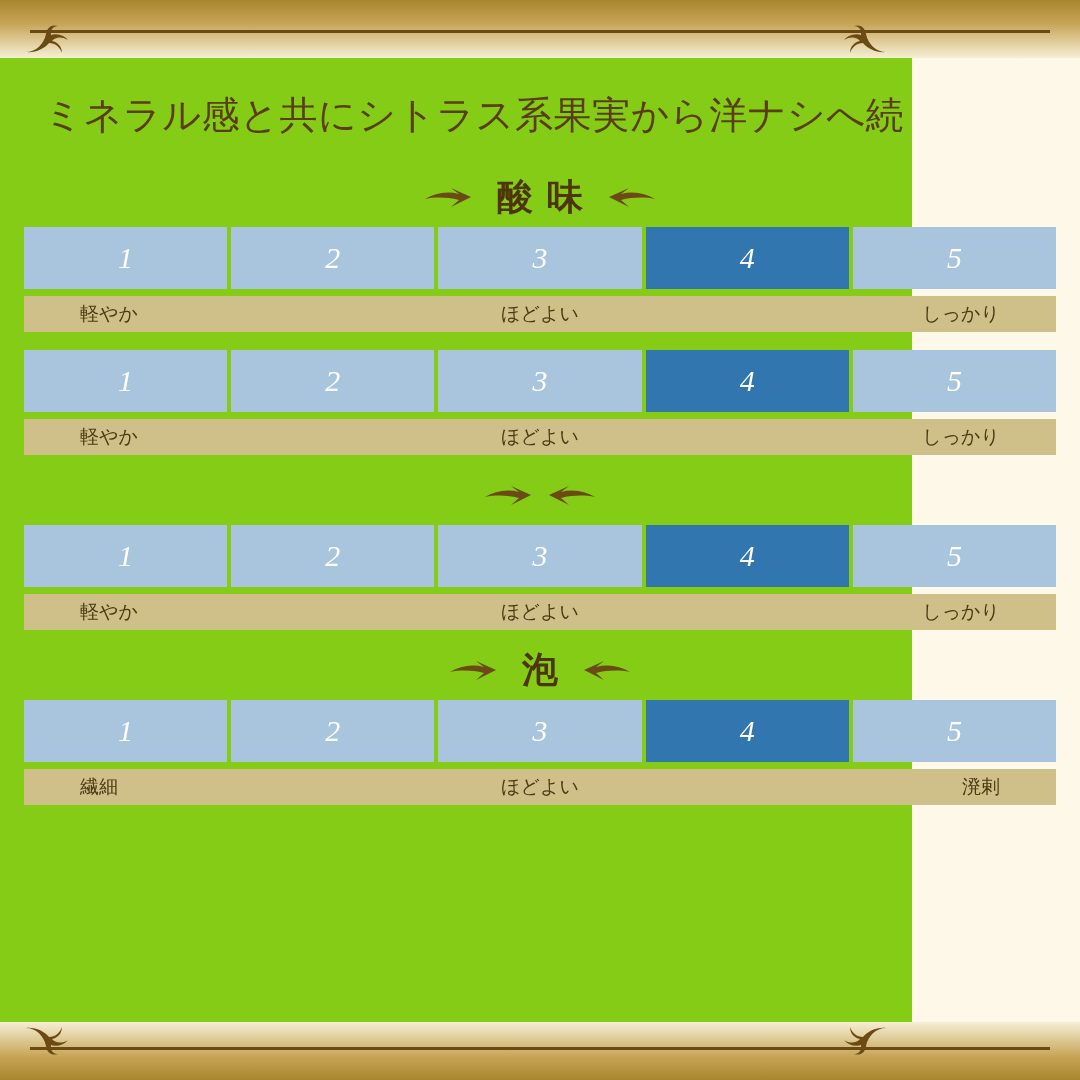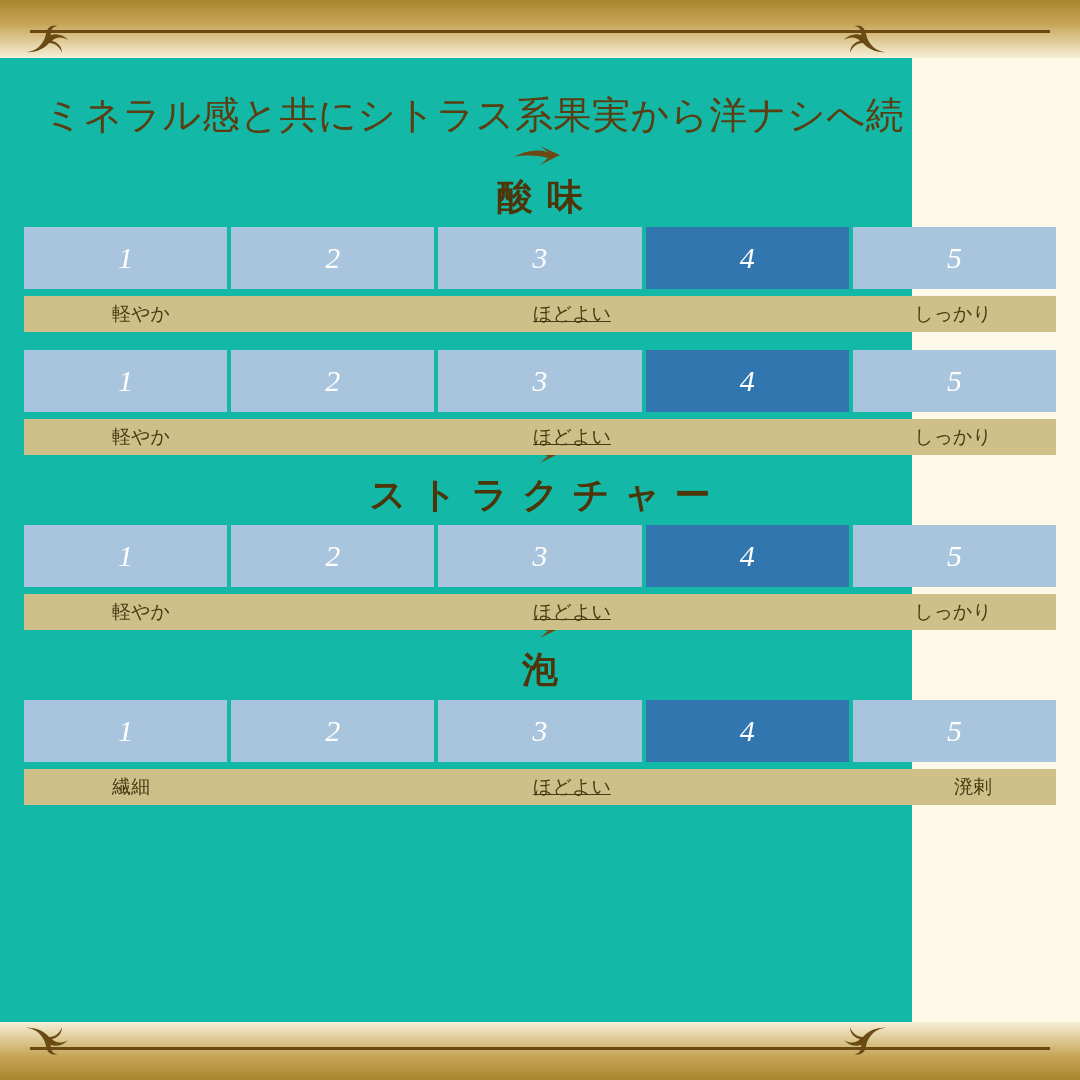--- a/index.html
+++ b/index.html
@@ -12,21 +12,21 @@
     background: #fdf8e8;
     font-family: "Liberation Serif", "DejaVu Serif", serif;
     overflow: hidden;
   }
 
   
   .page {
     position: relative;
     width: 912px;
     height: 1080px;
-    background: #14b8a6;
+    background: #84cc16;
     box-sizing: border-box;
   }
   .frame-top, .frame-bottom {
     position: absolute;
     left: 0;
     width: 1080px;
     height: 58px;
     background: linear-gradient(180deg, #b08c3a 0%, #c7a556 35%, #e7d79c 100%);
   }
   .frame-top { top: 0; background: linear-gradient(180deg, #a8862f 0%, #c6a455 40%, #f6efd6 100%); }
@@ -81,21 +81,20 @@
   }
   .scale {
     margin-bottom: 18px;
   }
   .scale-title-row {
     display: flex;
     align-items: center;
     justify-content: center;
     gap: 6px;
     height: 46px;
-    flex-direction: column;
   }
   .orn {
     color: #6b4a14;
     font-size: 26px;
     line-height: 1;
     letter-spacing: -2px;
   }
   .orn svg { display: block; }
   .scale-title {
     color: #4e3409;
@@ -134,25 +133,24 @@
     background: #cfc08a;
     position: relative;
   }
   .legend span {
     position: absolute;
     top: 50%;
     transform: translateY(-50%);
     color: #4a3a12;
     font-size: 19px;
     font-family: "Liberation Sans", sans-serif;
-    margin-left: 32px;
   }
   .legend .lg-left { left: 56px; }
-  .legend .lg-mid { left: 50%; transform: translate(-50%, -50%); text-decoration: underline; }
-  .legend .lg-right { right: 64px; }
+  .legend .lg-mid { left: 50%; transform: translate(-50%, -50%); }
+  .legend .lg-right { right: 56px; }
 </style>
 </head>
 <body>
 
 <div class="page">
 
   <div class="frame-top"></div>
   <div class="frame-bottom"></div>
   <div class="inner-rule-top"></div>
   <div class="inner-rule-bottom"></div>
@@ -229,21 +227,20 @@
         </div>
       </div>
 
       <div class="scale">
         <div class="scale-title-row">
           <span class="orn">
             <svg width="52" height="22" viewBox="0 0 52 22">
                 <path d="M0 12 C10 6 22 4 34 7 L26 1 L46 10 L26 20 L34 13 C22 10 10 10 0 12 Z" fill="#6b4a14"></path>
               </svg>
           </span>
-          <span class="scale-title">ストラクチャー</span>
           <span class="orn">
             <svg width="52" height="22" viewBox="0 0 52 22">
                 <path d="M52 12 C42 6 30 4 18 7 L26 1 L6 10 L26 20 L18 13 C30 10 42 10 52 12 Z" fill="#6b4a14"></path>
               </svg>
           </span>
         </div>
         <div class="cells">
           <div class="cell">1</div>
           <div class="cell">2</div>
           <div class="cell">3</div>

